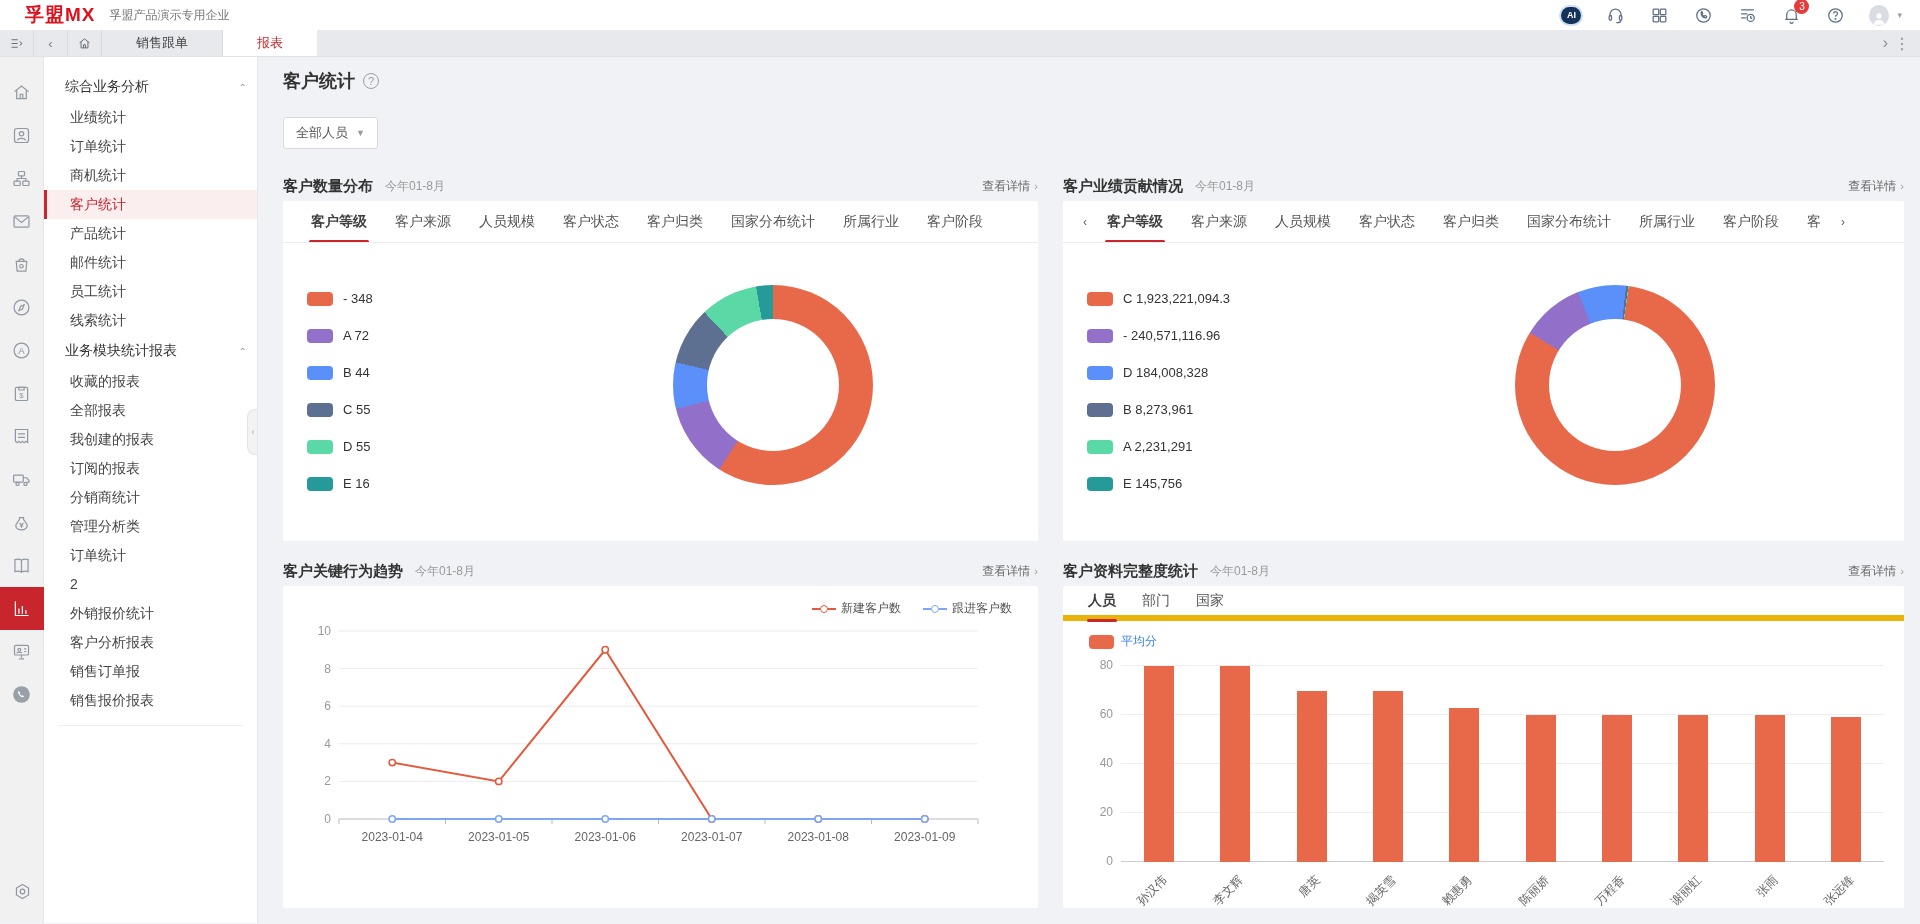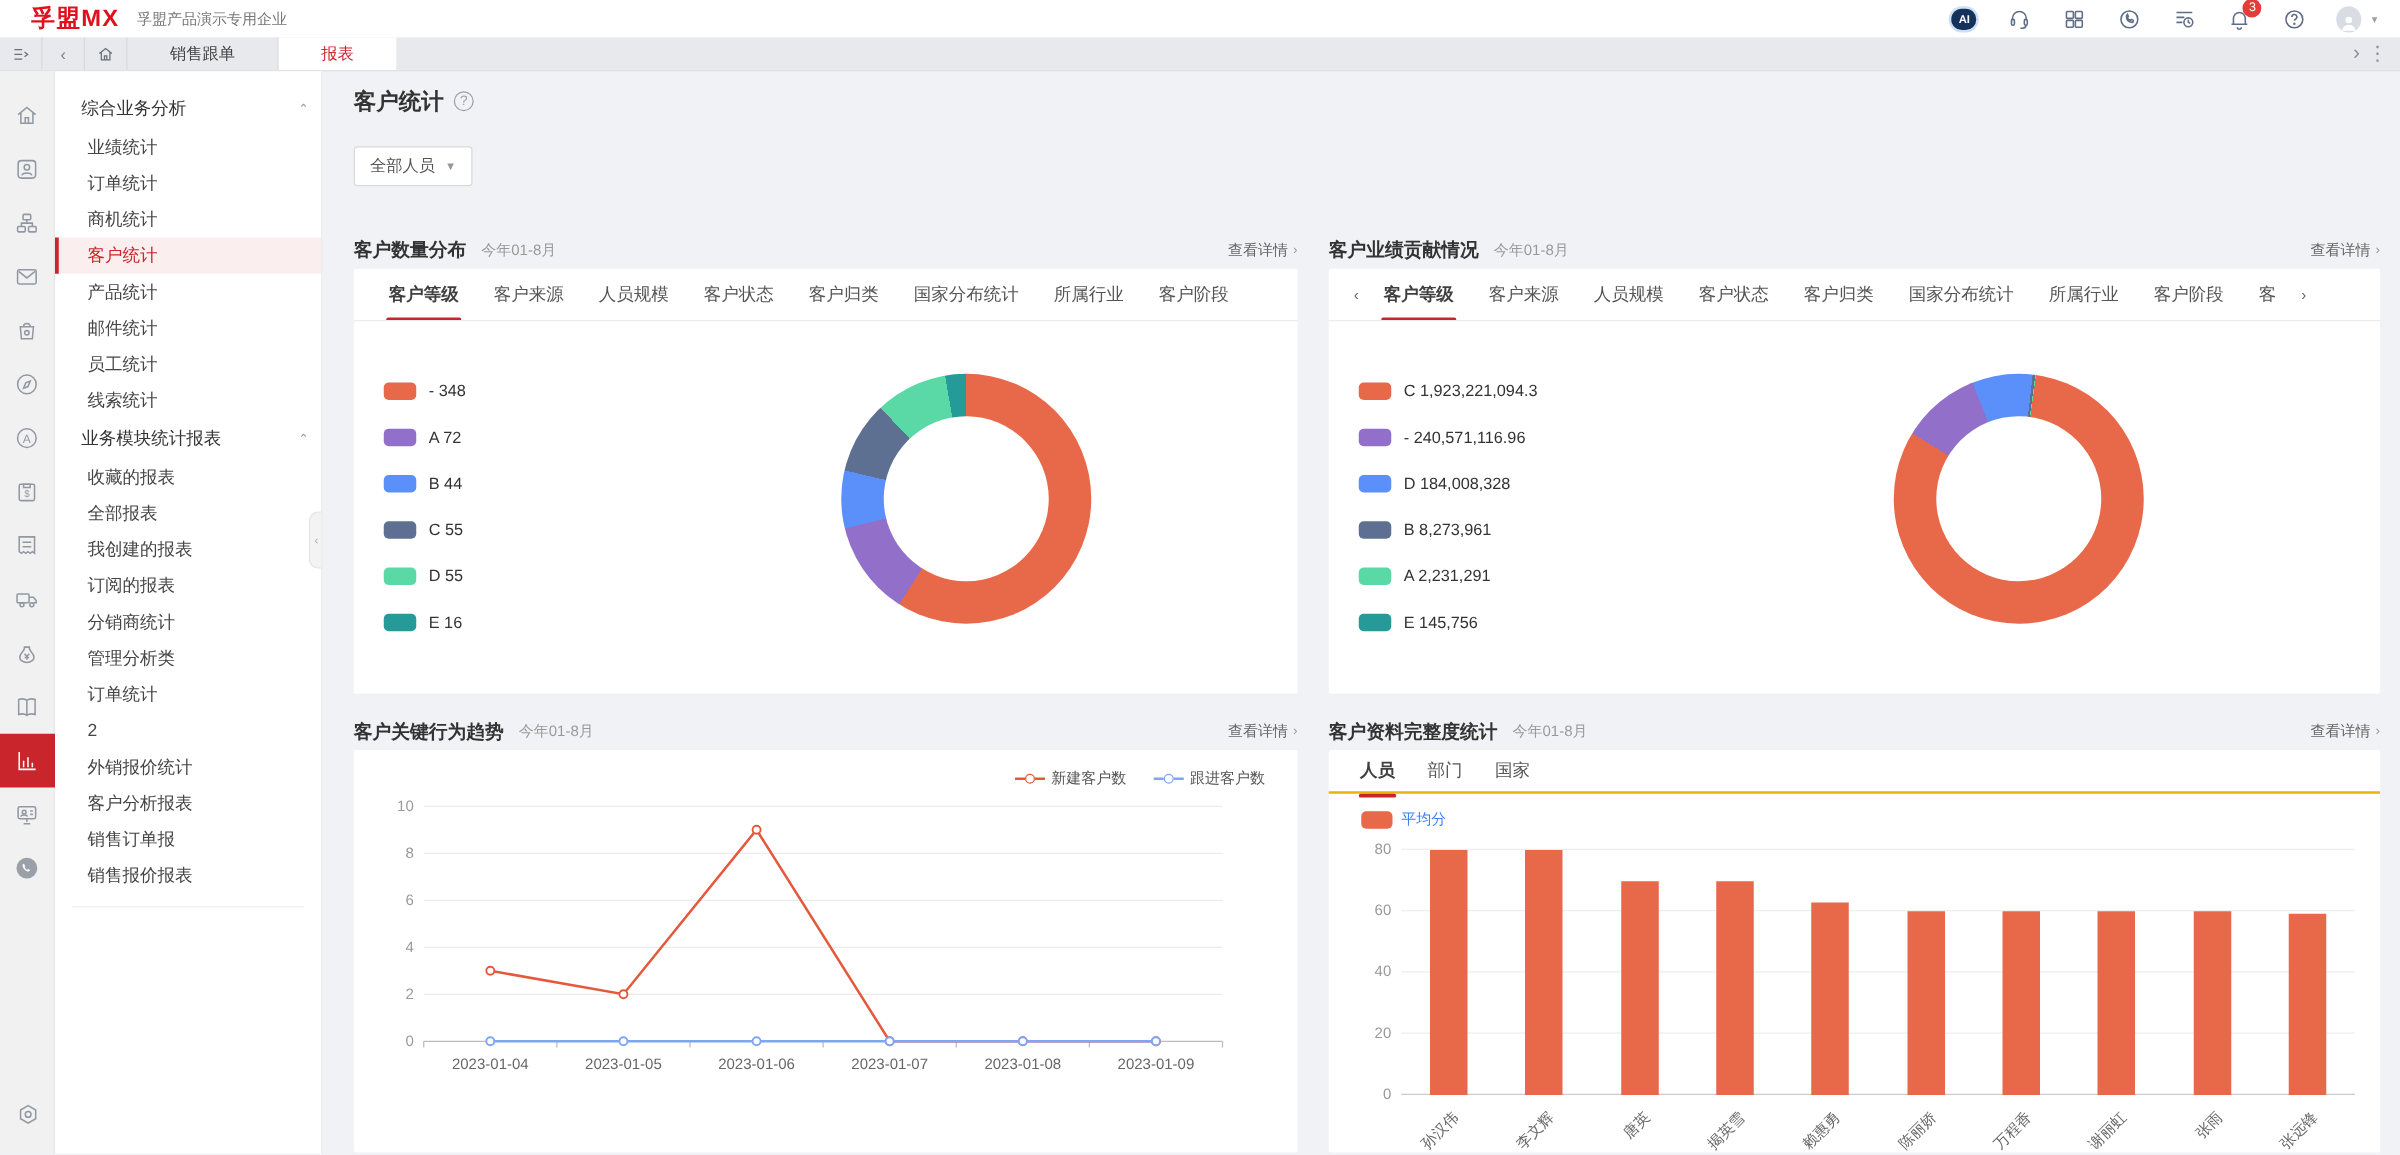--- a/index.html
+++ b/index.html
@@ -50,21 +50,21 @@
   .collapse-handle { position:absolute; right:-1px; top:352px; width:11px; height:46px; background:#f3f3f4; border:1px solid #e3e3e5; border-right:none; border-radius:8px 0 0 8px; display:flex; align-items:center; justify-content:center; font-size:9px; color:#aaa; cursor:pointer; }
 
   
   .main { flex:1; padding:8px 16px 0 25px; overflow:hidden; }
   .page-title-row { display:flex; align-items:center; gap:8px; padding-top:4px; }
   .page-title { font-size:18px; font-weight:bold; color:#333; }
   .help-icon { width:16px; height:16px; border:1px solid #9aa0a8; border-radius:50%; color:#9aa0a8; font-size:11px; display:flex; align-items:center; justify-content:center; cursor:pointer; }
   .filter-btn { margin-top:24px; display:inline-flex; align-items:center; gap:8px; background:#fff; border:1px solid #d9d9d9; border-radius:3px; padding:6px 12px; font-size:13px; color:#555; cursor:pointer; }
   .filter-btn .chev { font-size:9px; color:#999; }
 
-  .grid { margin-top:36px; display:grid; grid-template-columns:755px 1fr; column-gap:25px; row-gap:15px; }
+  .grid { margin-top:22px; display:grid; grid-template-columns:755px 1fr; column-gap:25px; row-gap:15px; }
   .panel-head { display:flex; align-items:center; height:30px; }
   .panel-title { font-size:15px; font-weight:bold; color:#333; }
   .panel-period { font-size:12px; color:#999; margin-left:12px; }
   .detail-link { margin-left:auto; font-size:12px; color:#666; cursor:pointer; display:flex; align-items:center; gap:4px; }
   .detail-link .arr { color:#999; font-size:11px; }
   .card { background:#fff; border-radius:2px; }
   .card.tall { height:340px; }
   .card.short { height:322px; }
 
   
@@ -86,21 +86,21 @@
   .donut::after { content:""; position:absolute; left:34px; top:34px; width:132px; height:132px; background:#fff; border-radius:50%; }
 
   
   .line-legend { display:flex; justify-content:flex-end; gap:22px; padding:14px 26px 0; font-size:12px; color:#555; }
   .line-legend .item { display:flex; align-items:center; gap:5px; }
   .lg-mark { display:flex; align-items:center; }
   .lg-mark .l { width:8px; height:2px; background:currentColor; }
   .lg-mark .c { width:8px; height:8px; border:1.5px solid currentColor; border-radius:50%; }
 
   
-  .bar-tabs { display:flex; align-items:center; height:35px; border-bottom:2px solid #eab308; padding:0 12px; }
+  .bar-tabs { display:flex; align-items:center; height:35px; border-bottom:6px solid #eab308; padding:0 12px; }
   .bar-legend { display:flex; justify-content:flex-start; padding:12px 26px 0; font-size:12px; color:#3b82f6; align-items:center; gap:7px; }
   .bar-legend .sw { width:25px; height:14px; border-radius:4px; }
   .bar-plot-area { position:relative; margin:16px 20px 0 58px; height:196px; }
   .grid-line { position:absolute; left:0; right:0; height:1px; background:#eee; }
   .grid-line.axis { background:#ccc; }
   .y-label { position:absolute; right:calc(100% + 8px); transform:translateY(-50%); font-size:12px; color:#999; }
   .bars-row { position:absolute; left:0; right:0; bottom:0; top:0; display:flex; }
   .bar-col { flex:1; display:flex; align-items:flex-end; justify-content:center; }
   .bar { width:30px; background:#E8684A; }
   .xnames-row { display:flex; margin:4px 20px 0 58px; }

